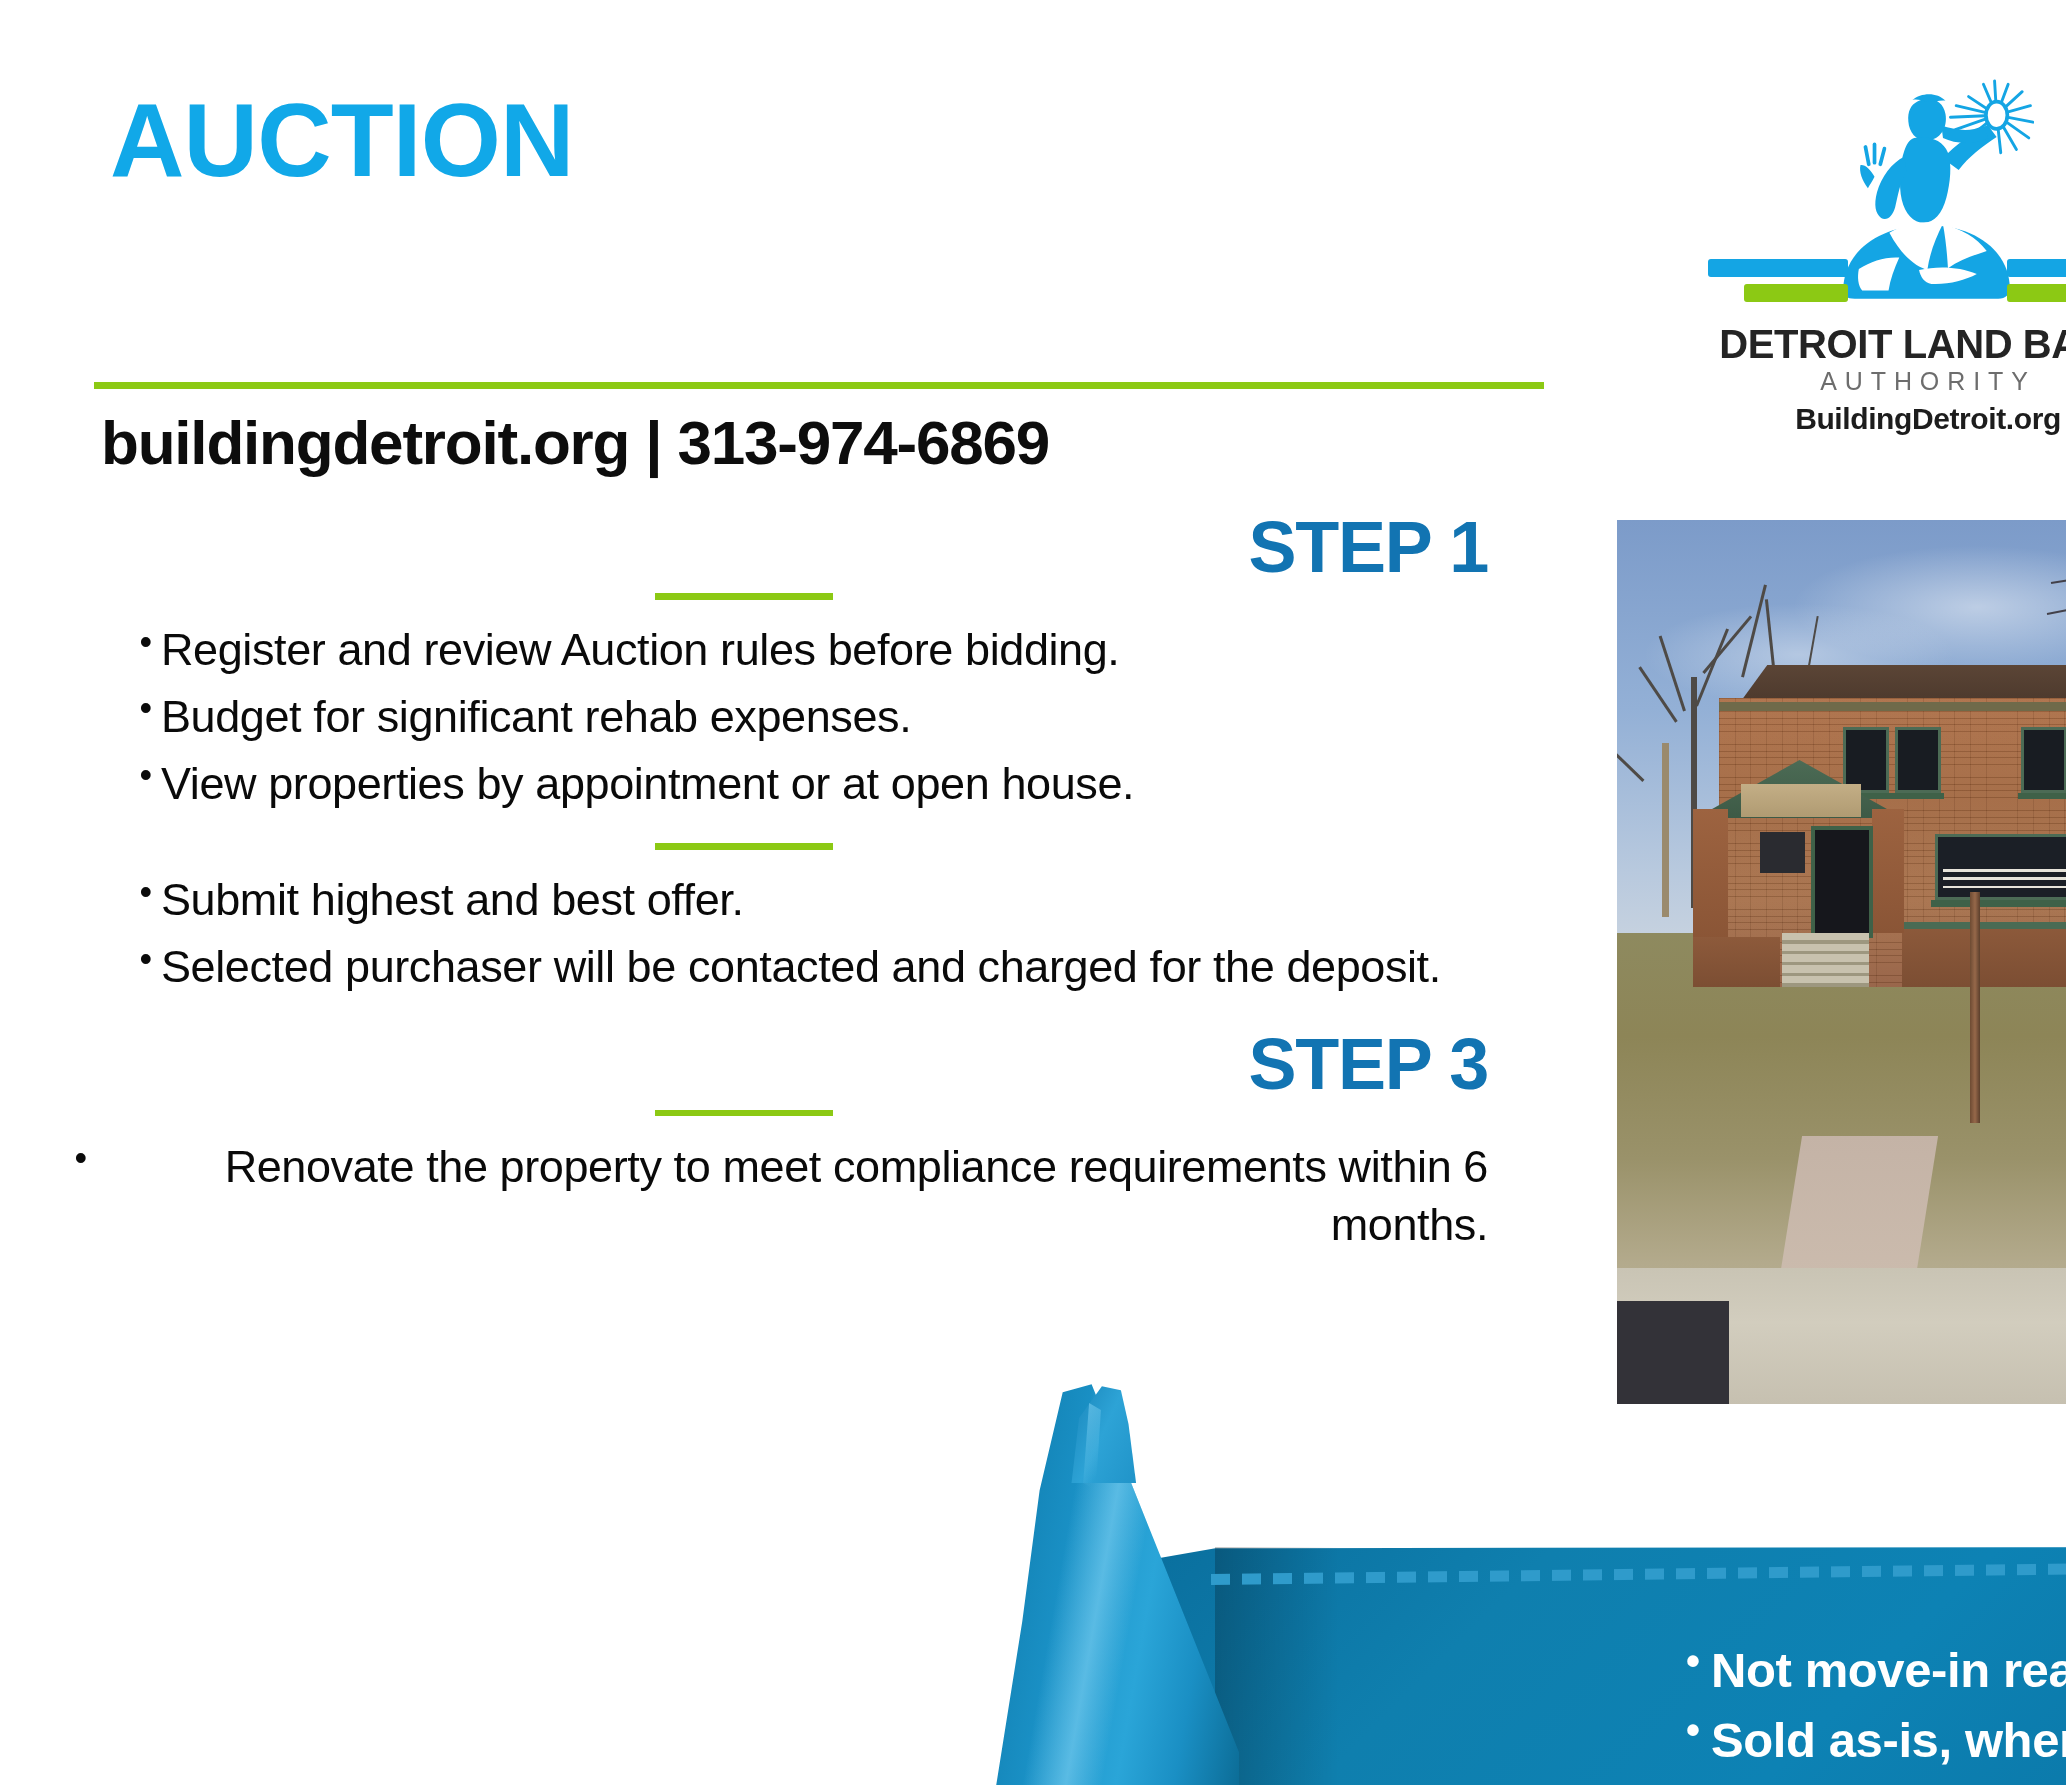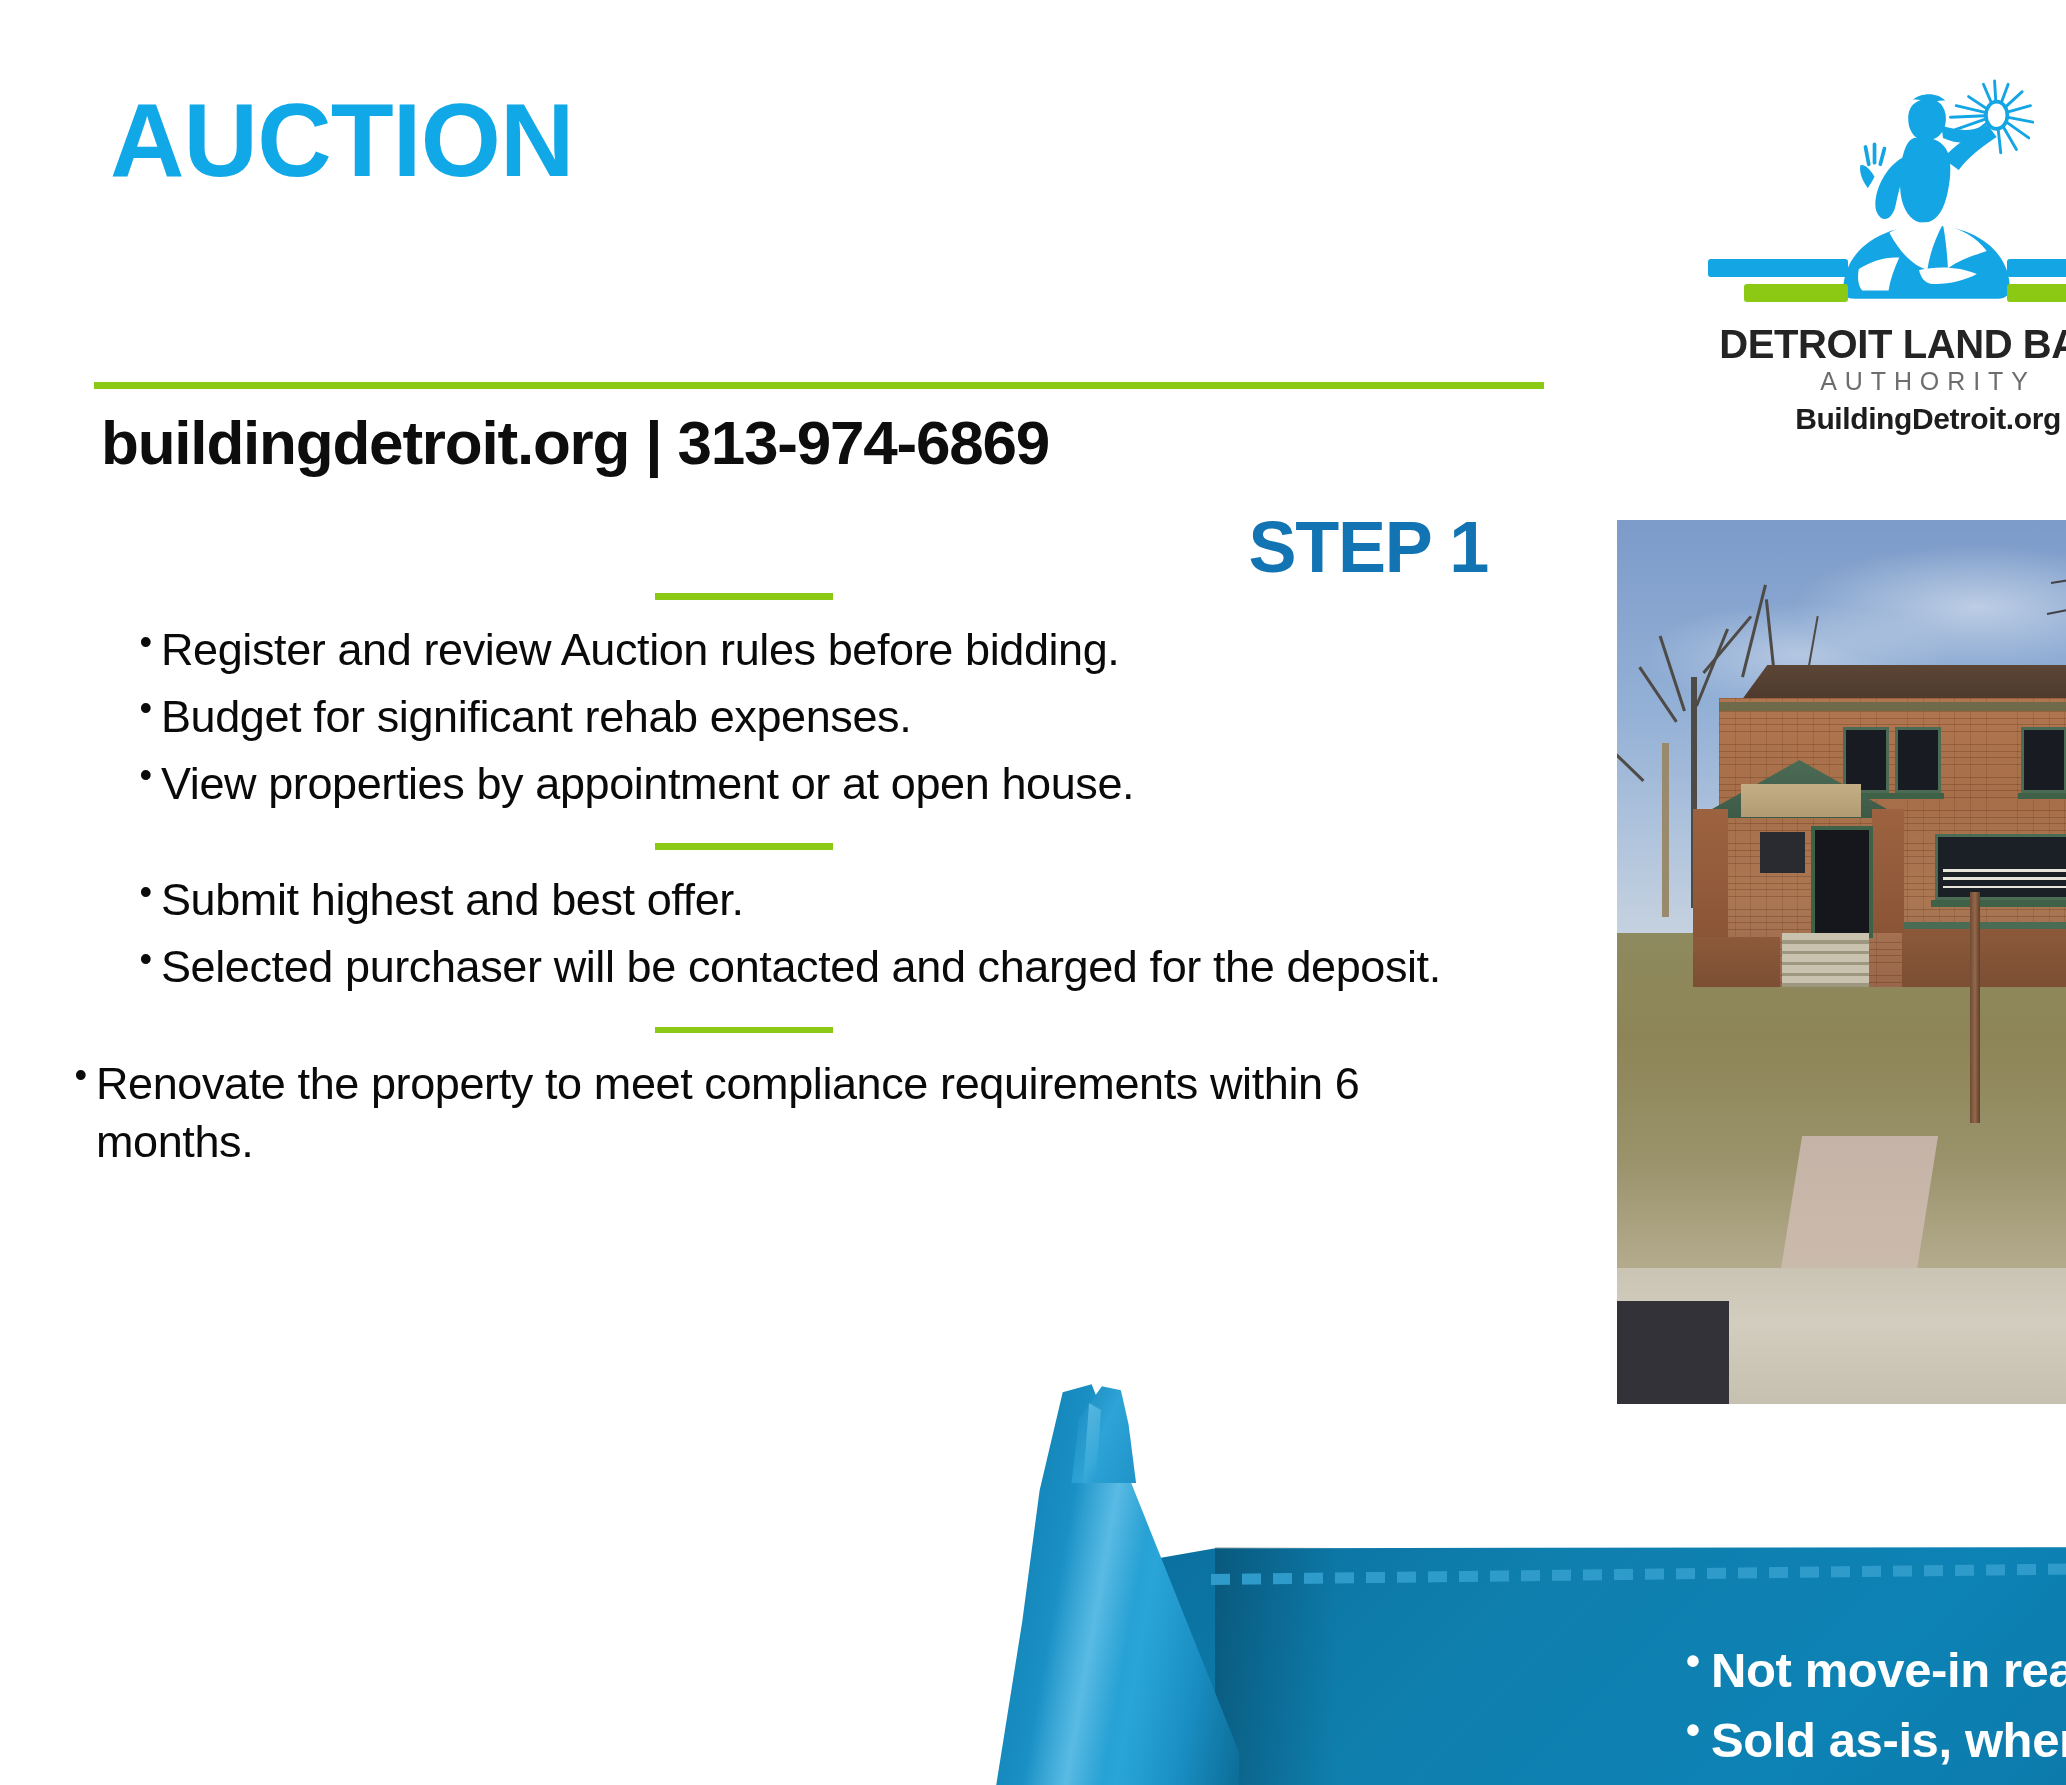--- a/index.html
+++ b/index.html
@@ -132,21 +132,21 @@
   .step-list li{position:relative;font-size:45px;line-height:1.30;color:#0a0a0a;
       font-family:"Liberation Sans", sans-serif;margin-bottom:8.3px;
       letter-spacing:-0.4px;}
   .step-list li:before{content:"\2022";position:absolute;left:-21.5px;top:-2.5px;
       font-size:36px;color:#0a0a0a;}
   #step1-block{margin-top:0;}
   #step2-block{margin-top:30px;}
   #step3-block{margin-top:30px;}
   .step-list.s1{padding-left:161px;}
   .step-list.s2{padding-left:161px;}
-  .step-list.s3{padding-left:96px;}
+  .step-list.s3{padding-left:96px;text-align:right;}
 
   
   #ribbon{position:absolute;left:0;top:1376px;width:2380px;height:409px;
       pointer-events:none;}
   #ribbon-main{position:absolute;left:1141px;top:171px;width:1240px;height:238px;
       background:linear-gradient(135deg,#0a6f9e 0%,#0f7fae 28%,#0d82b4 58%,#0a73a3 100%);
       clip-path:polygon(0% 6%, 6% 0.5%, 100% 0%, 100% 100%, 0% 100%);}
   #ribbon-dash{position:absolute;left:1211px;top:198px;width:1169px;height:10.7px;
       background:repeating-linear-gradient(90deg,#2f9bcb 0 19px,transparent 19px 31px);
       transform:rotate(-0.7deg);transform-origin:left center;}
@@ -309,20 +309,21 @@
       <div class="step-underline"></div>
     </div>
     <ul class="step-list s2">
       <li>Submit highest and best offer.</li>
       <li>Selected purchaser will be contacted and charged for the deposit.</li>
     </ul>
   </div>
 
   <div id="step3-block">
     <div class="step-head">
+      <span class="step-title">STEP 3</span>
       <div class="step-underline"></div>
     </div>
     <ul class="step-list s3">
       <li>Renovate the property to meet compliance requirements within 6 months.</li>
     </ul>
   </div>
 
 </div>
 
 <div id="ribbon">

